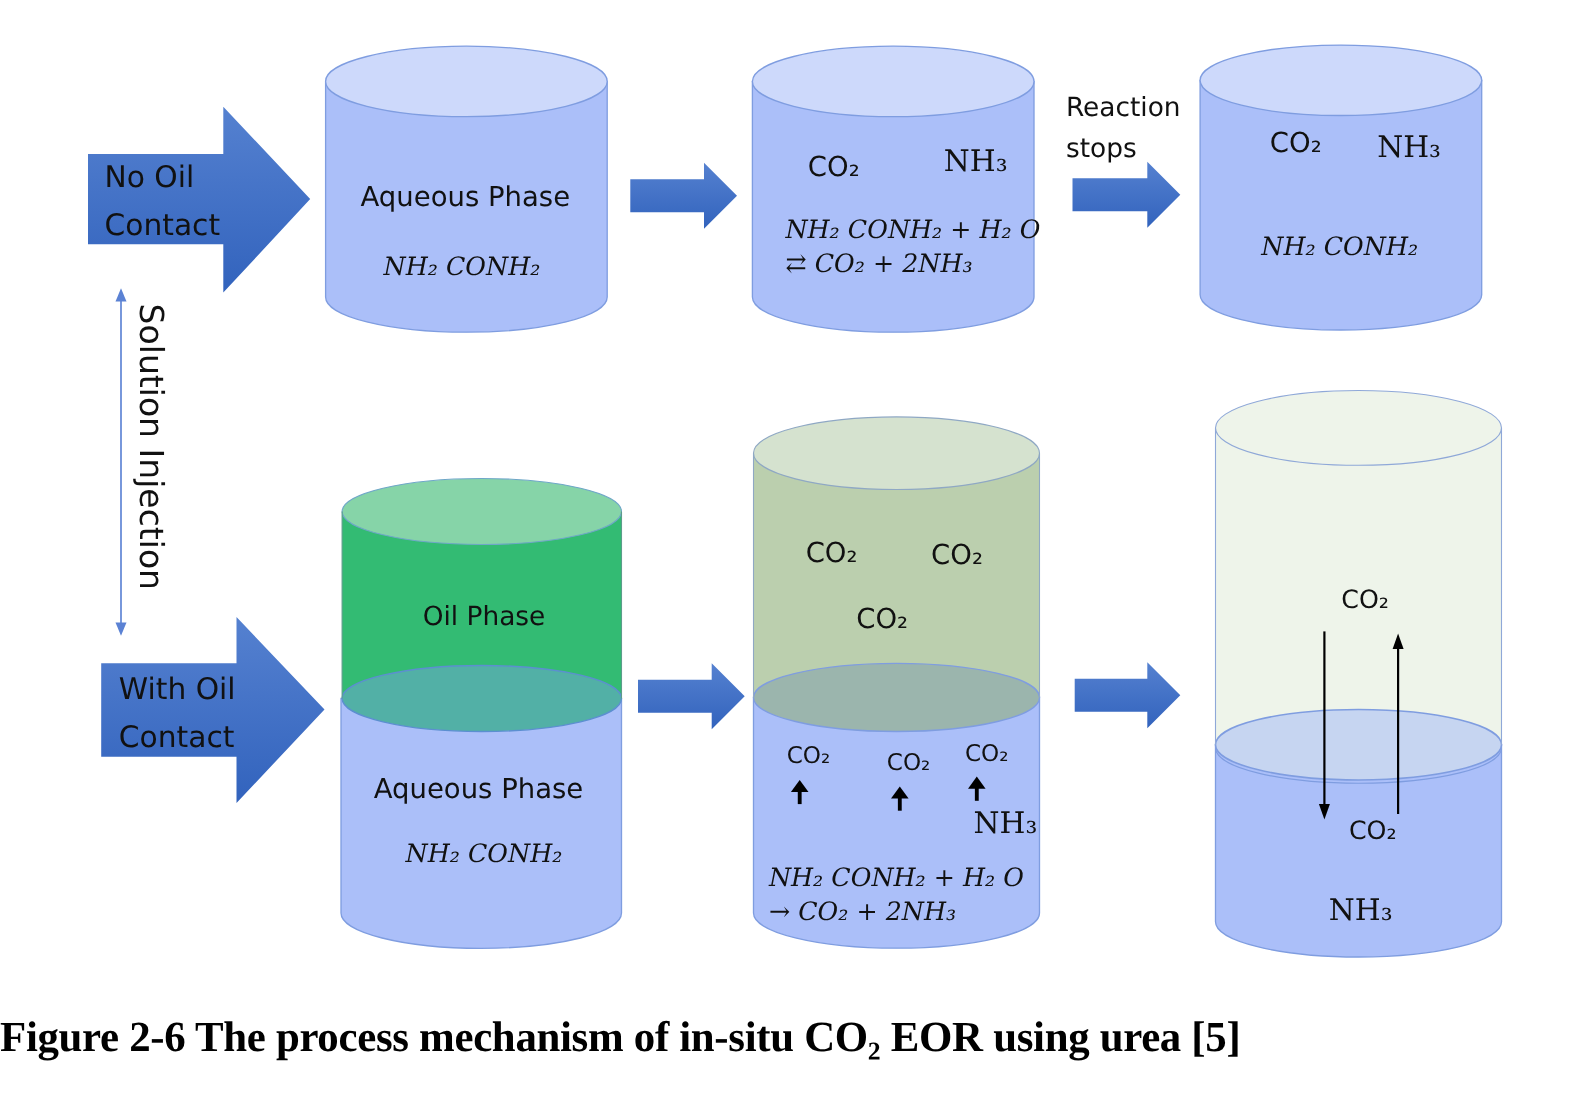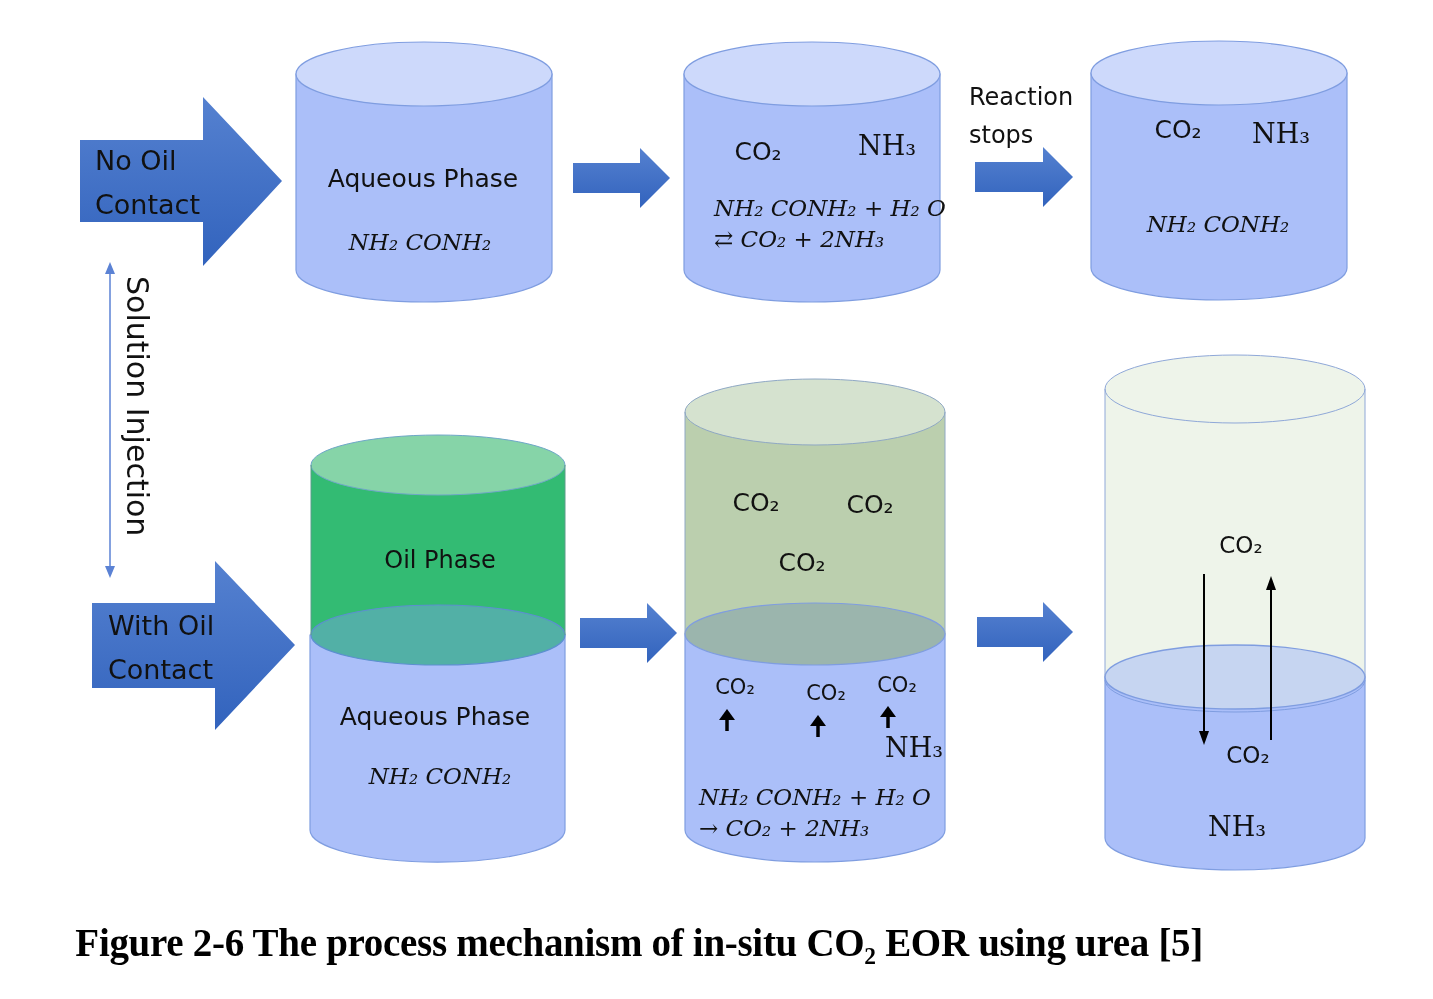--- a/index.html
+++ b/index.html
@@ -2,21 +2,21 @@
 <html><head>
 <meta charset="utf-8">
 <style>
   html, body { margin: 0; padding: 0; background: #ffffff; }
   body { width: 1433px; height: 999px; position: relative; overflow: hidden; font-family: "DejaVu Sans", sans-serif; }
   #diagram { position: absolute; left: 0; top: 0; width: 1433px; height: 999px; }
   .lbl { font-family: "DejaVu Sans", sans-serif; fill: #111; }
   .math { font-family: "DejaVu Serif", serif; font-style: italic; fill: #111; }
   .roman { font-family: "DejaVu Serif", serif; fill: #111; }
   #caption {
-    position: absolute; left: 0; width: 1203px; top: 920px; text-align: right;
+    position: absolute; left: 0; width: 1203px; top: 920px; text-align: left;
     font-family: "Liberation Serif", serif; font-weight: bold; font-size: 39px; color: #000;
     letter-spacing: -0.3px;
   }
 </style>
 </head>
 <body>
 
 <svg id="diagram" viewBox="0 0 1433 999" xmlns="http://www.w3.org/2000/svg">
   <defs>
     <linearGradient id="blueArrow" x1="0" y1="0" x2="0" y2="1">

